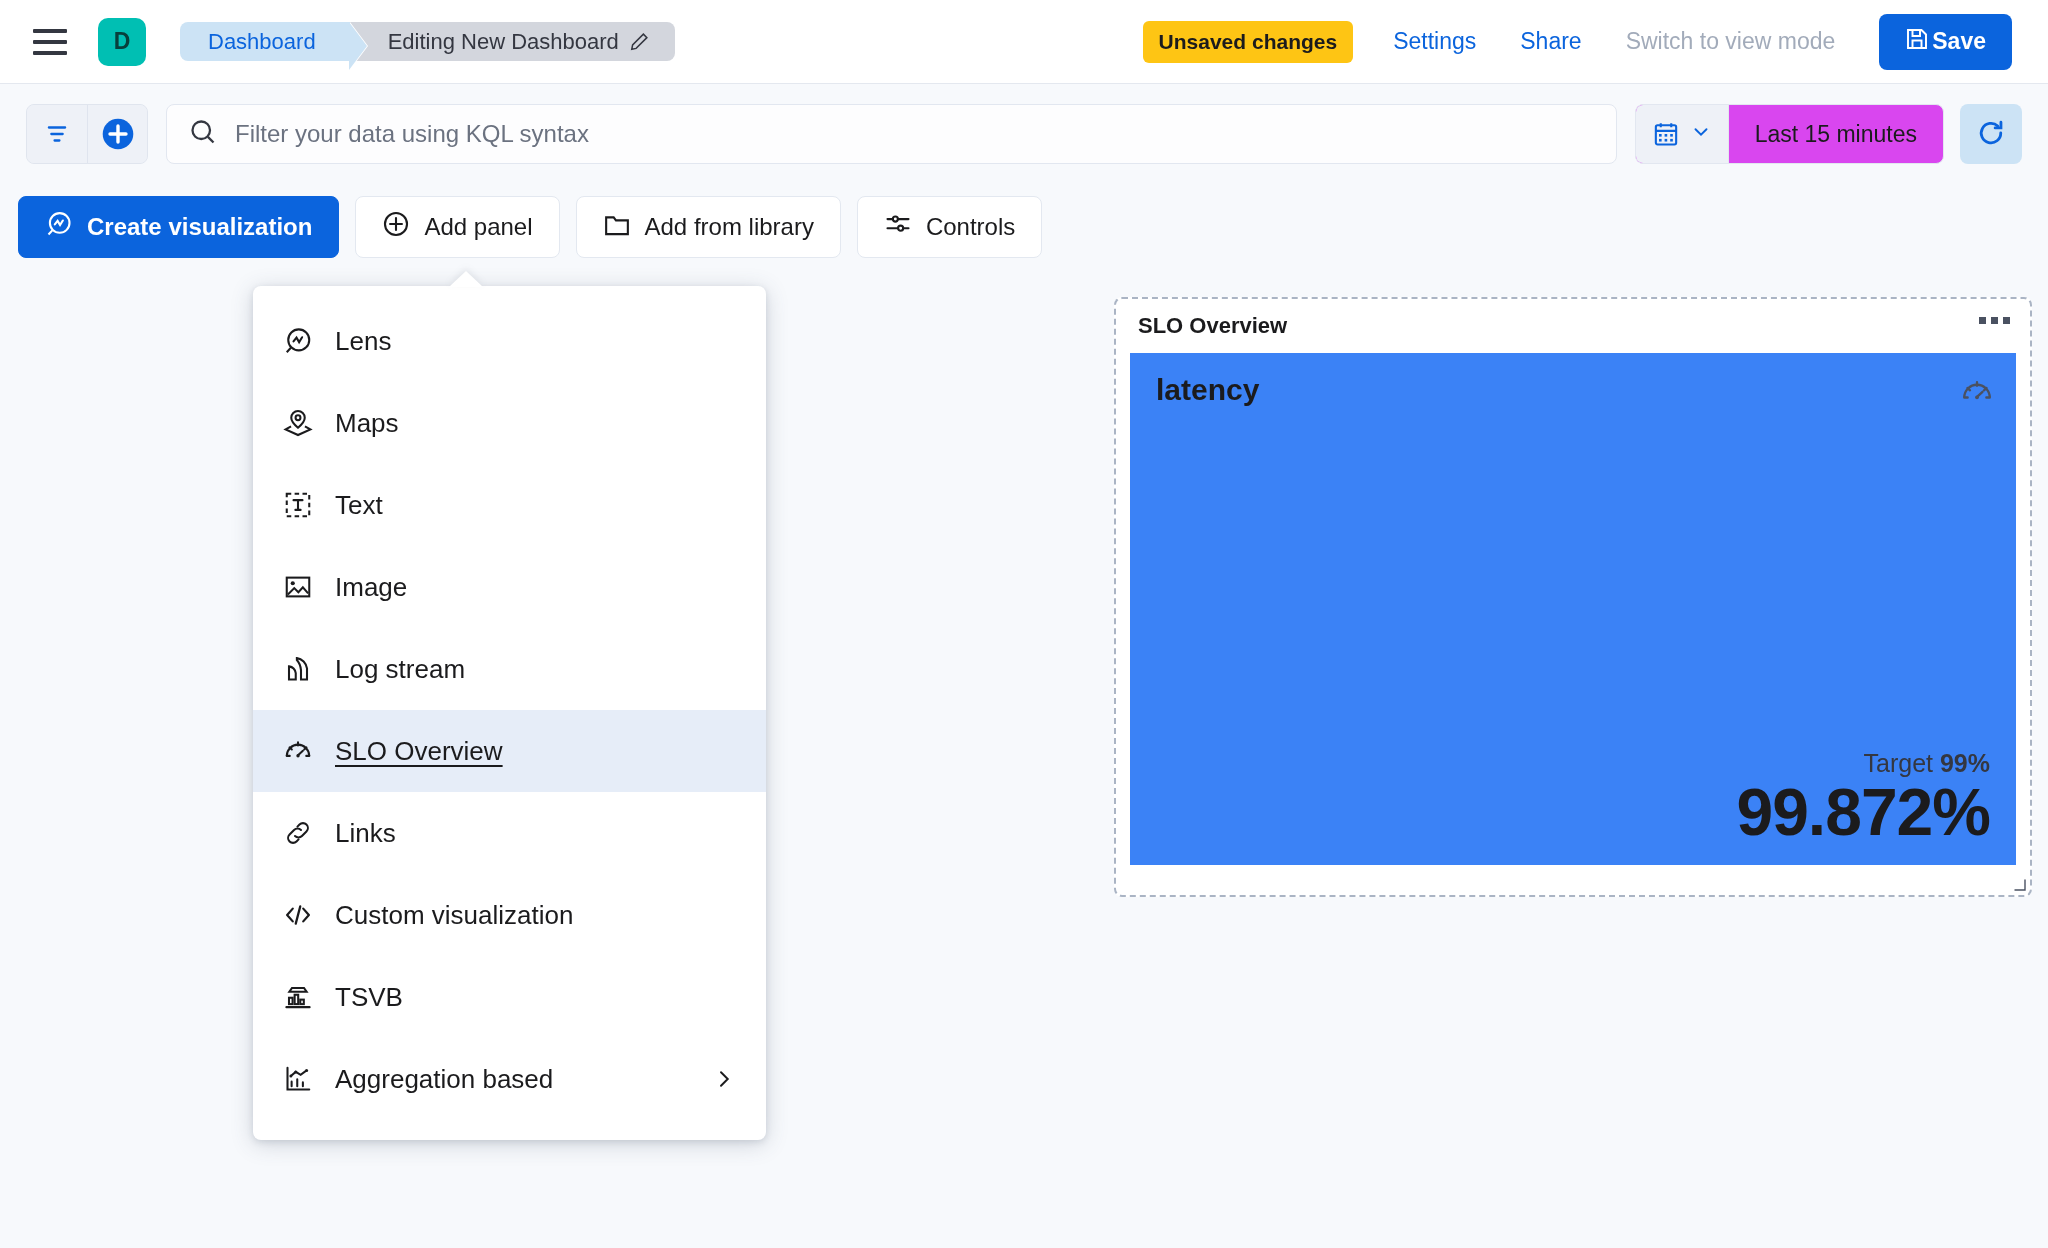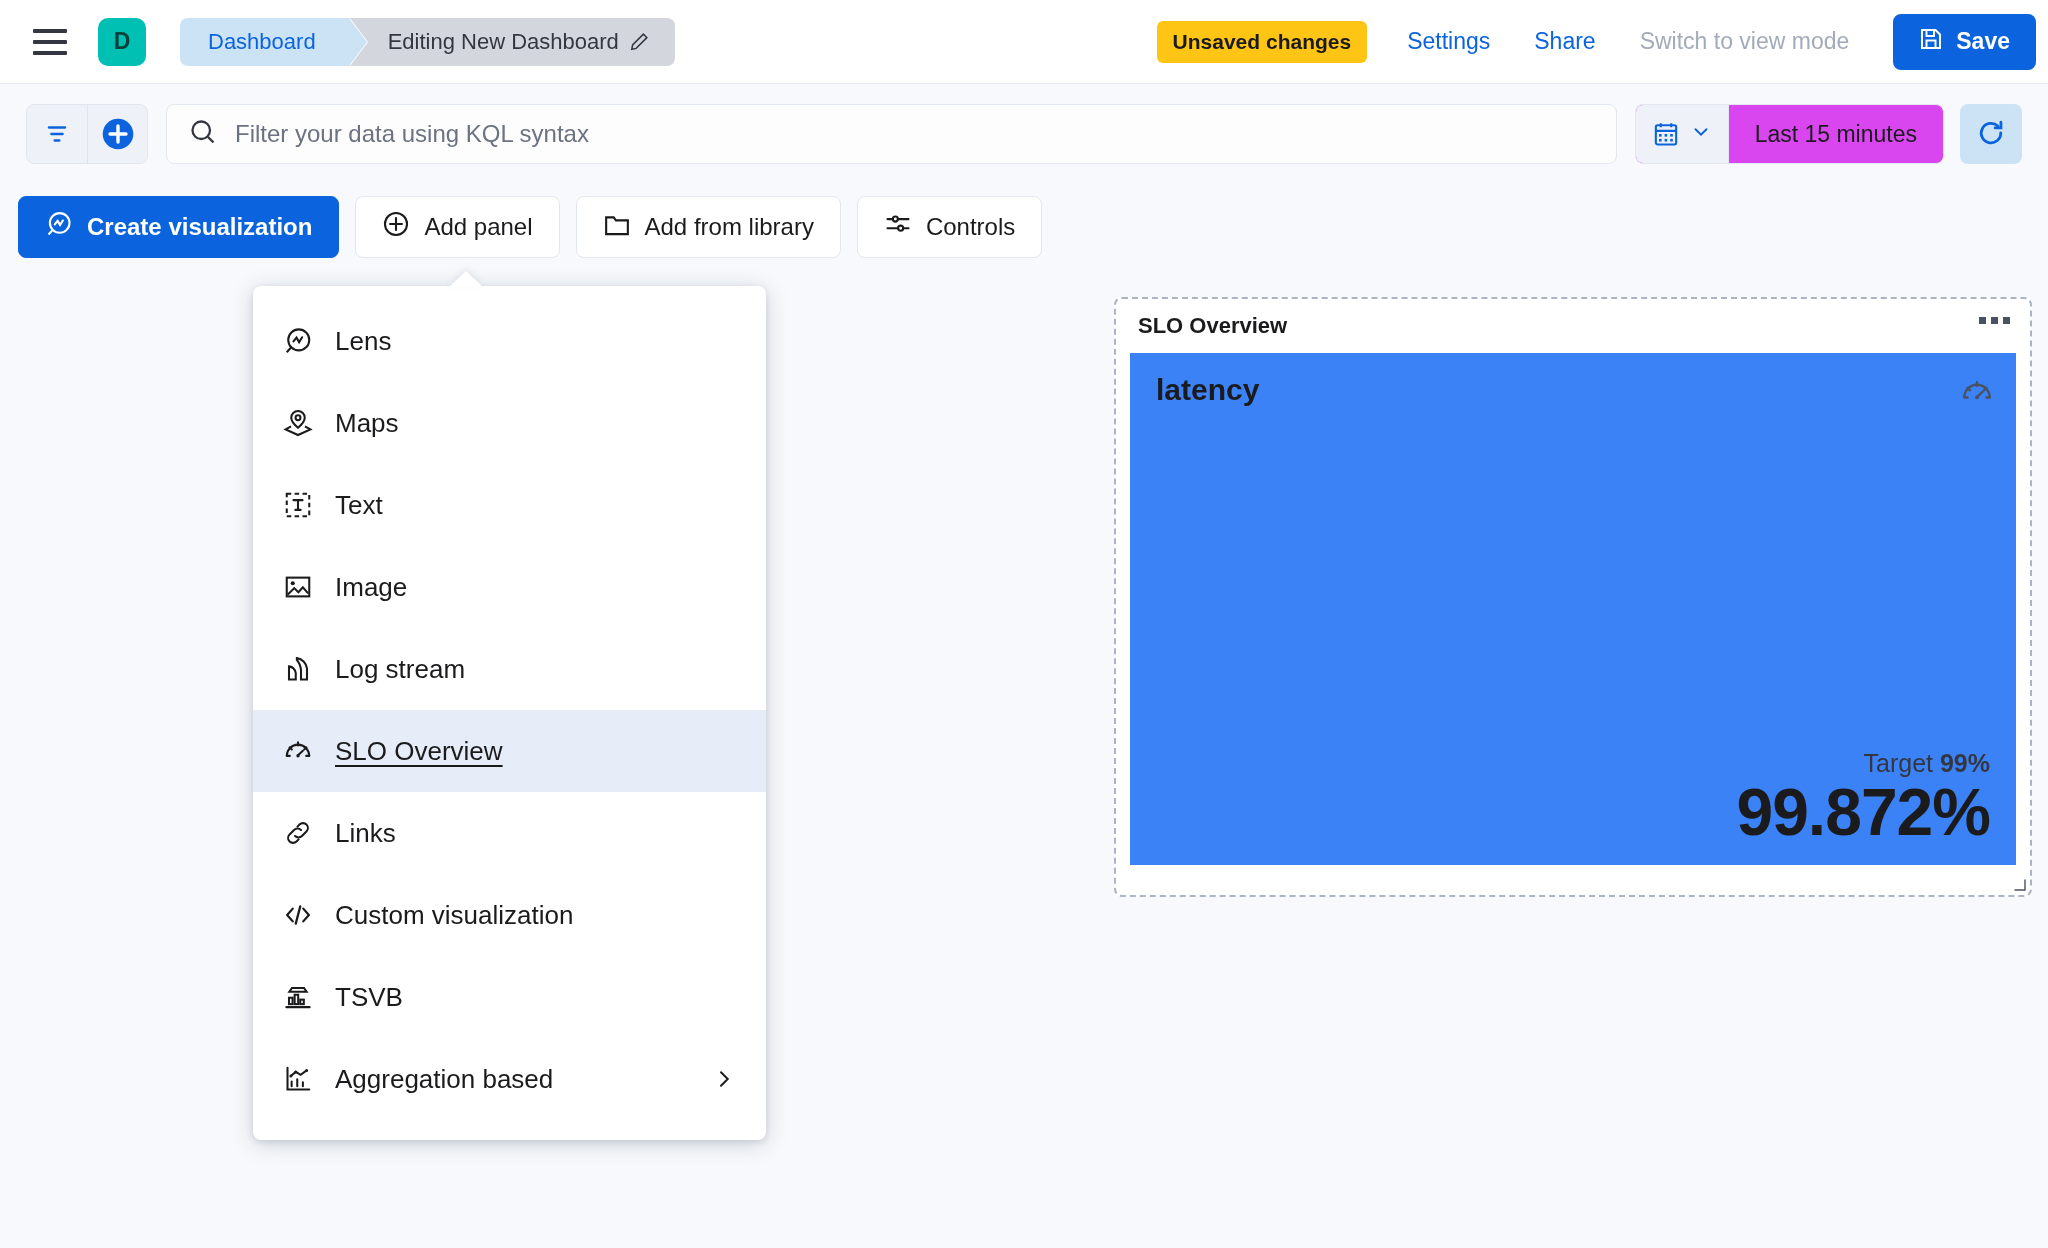--- a/index.html
+++ b/index.html
@@ -30,21 +30,21 @@
   .space-avatar {
     width: 48px; height: 48px; border-radius: 10px;
     background: #00bfb3; color: #07403c;
     font-size: 23px; font-weight: 700;
     display: flex; align-items: center; justify-content: center;
     margin-left: 26px; cursor: pointer;
   }
 
   .breadcrumbs { display: flex; align-items: center; margin-left: 34px; height: 48px; }
   .crumb {
-    position: relative; height: 48px; display: flex; align-items: center;
+    position: relative; height: 39px; display: flex; align-items: center;
     padding: 0 26px 0 26px; font-size: 22px; cursor: pointer;
   }
   .crumb-first {
     background: #cce3f5; color: #0b64dd; border-radius: 8px 0 0 8px;
     padding-left: 28px; padding-right: 34px; font-weight: 400;
   }
   .crumb-first:after {
     content: ""; position: absolute; right: -17px; top: 0;
     width: 0; height: 0;
     border-top: 24px solid transparent; border-bottom: 24px solid transparent;
@@ -56,34 +56,34 @@
   }
   .crumb-last:before {
     content: ""; position: absolute; left: 0; top: 0;
     width: 0; height: 0;
     border-top: 24px solid transparent; border-bottom: 24px solid transparent;
     border-left: 18px solid #ffffff; z-index: 2;
   }
   .pencil-icon { display:inline-flex; width: 20px; height: 20px; }
 
   .header-right {
-    margin-left: auto; display: flex; align-items: center; gap: 0; padding-right: 12px;
+    margin-left: auto; display: flex; align-items: center; gap: 0; padding-right: 36px;
   }
   .badge-unsaved {
     background: #fec514; color: #1b1b1d; font-size: 21px; font-weight: 700;
     padding: 9px 16px; border-radius: 6px; margin-right: 40px; white-space: nowrap;
   }
   .hdr-link {
     font-size: 23px; color: #0b64dd; margin-right: 44px; cursor: pointer; white-space: nowrap;
   }
   .hdr-link.disabled { color: #a2abba; cursor: default; }
   .save-btn {
     background: #0b64dd; color: #fff; font-size: 23px; font-weight: 700;
     border: none; border-radius: 8px; padding: 0 26px; height: 56px;
-    display: flex; align-items: center; gap: 13px; cursor: pointer;
+    display: flex; align-items: center; gap: 3px; cursor: pointer;
   }
 
   
   .querybar {
     position: absolute; top: 90px; left: 0; width: 2048px; height: 88px;
     background: #f7f9fc;
     display: flex; align-items: center; padding: 0 26px;
   }
   .filter-group {
     display: flex; height: 60px; border: 1px solid #e0e5ee; border-radius: 8px; overflow: hidden;

